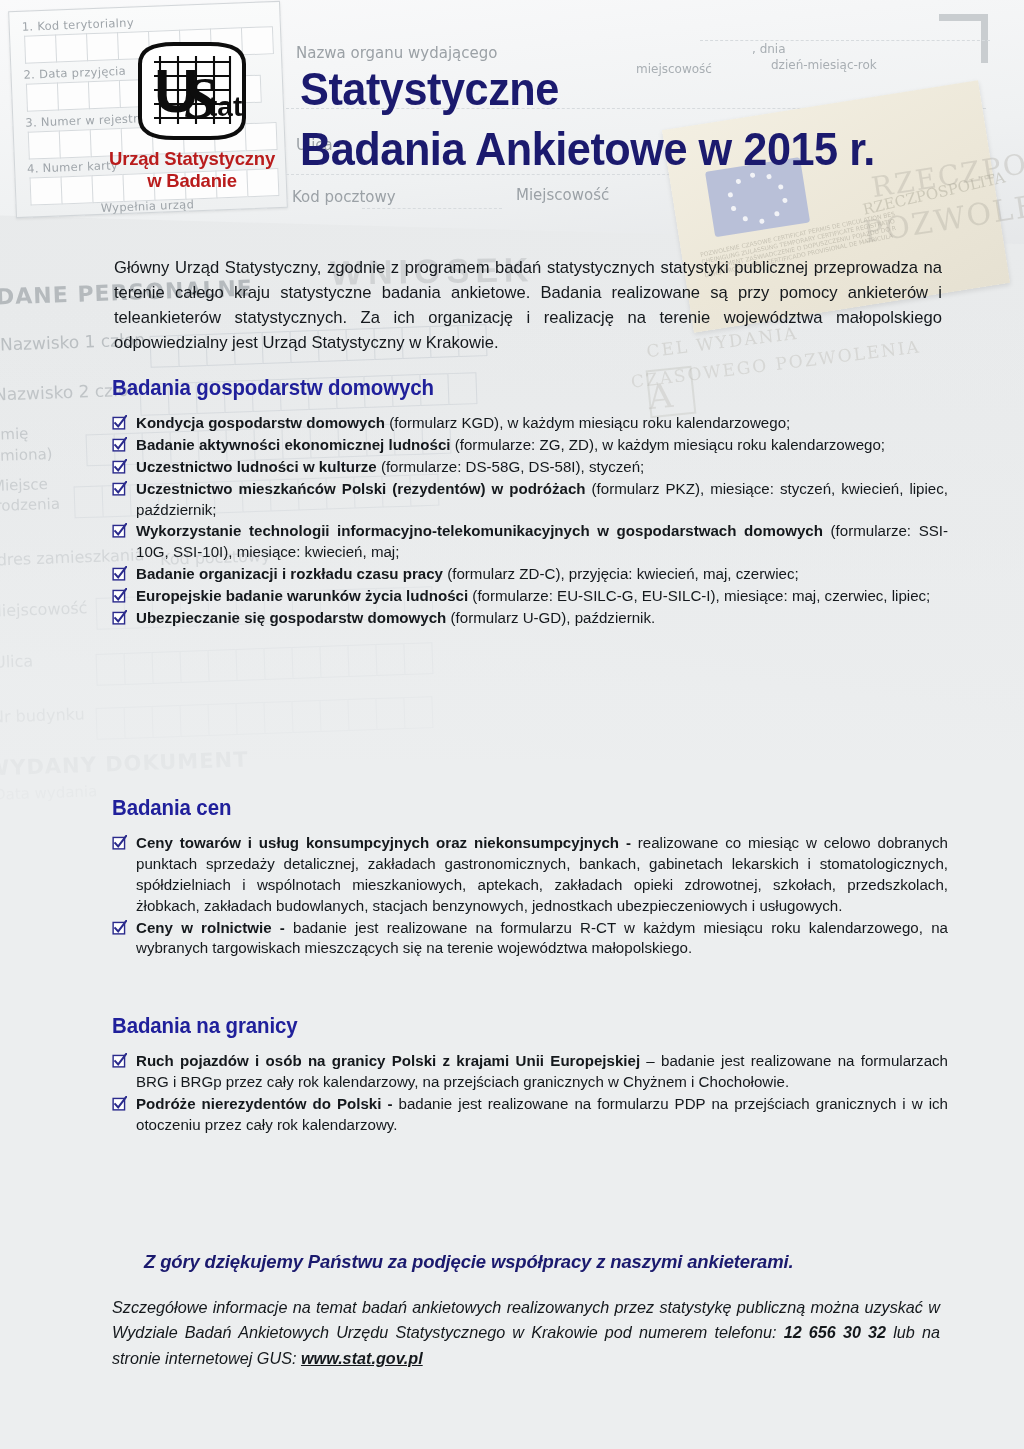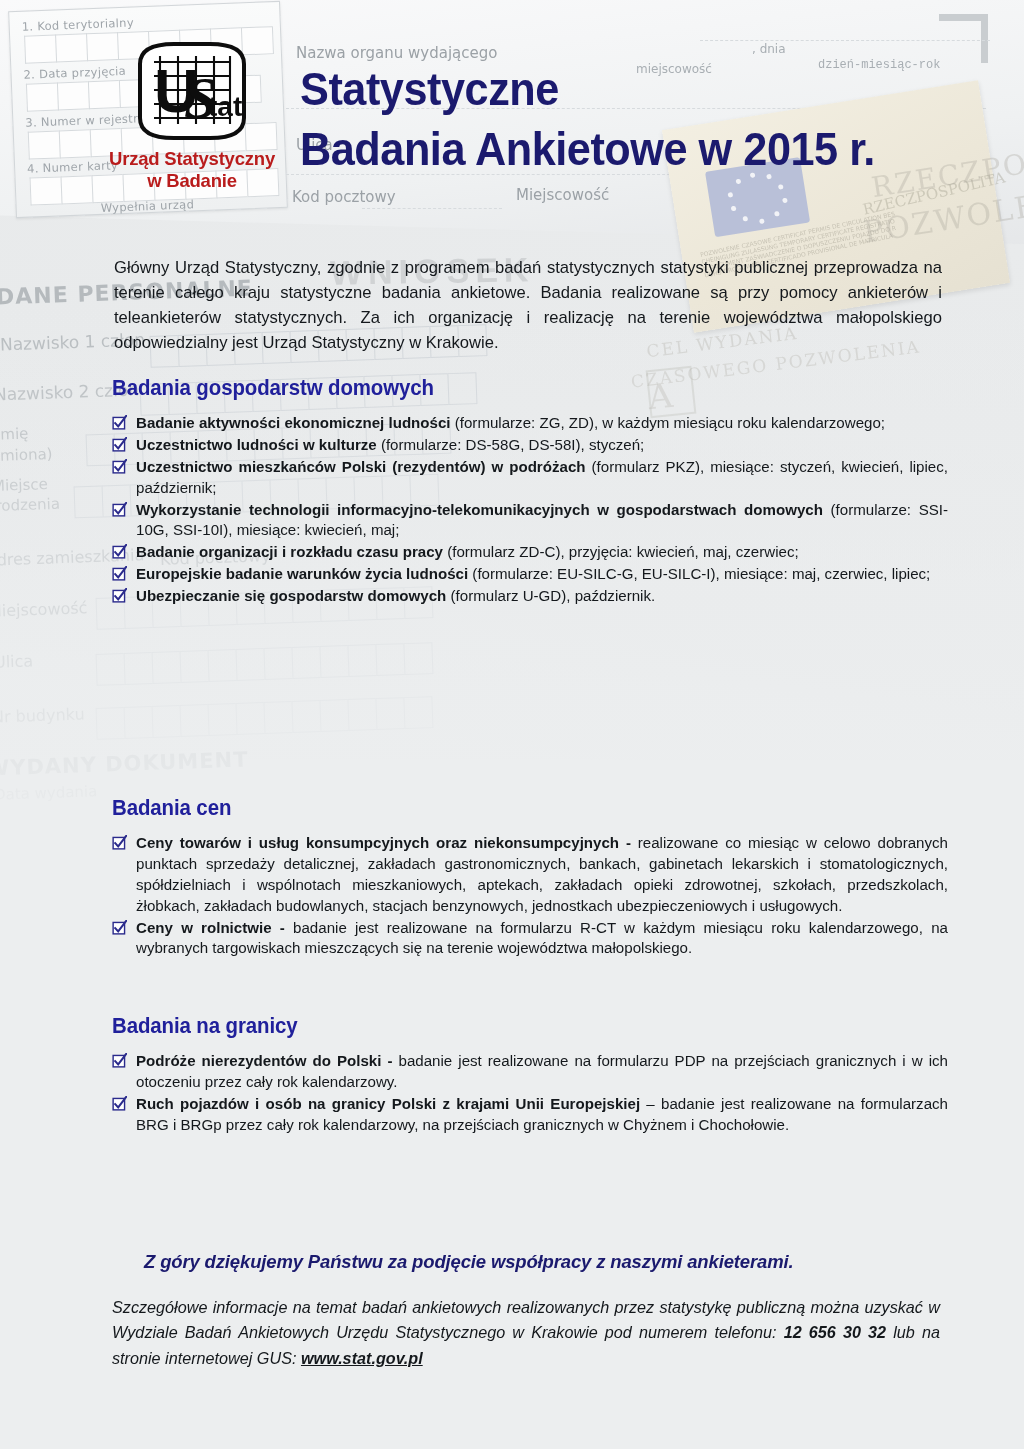--- a/index.html
+++ b/index.html
@@ -375,21 +375,21 @@
         </div>
       <div class="fc-line" style="left:84px; top:192px;">Wypełnia urząd</div>
     </div>
 
     <div class="rlabel big" style="left:296px; top:44px;">Nazwa organu wydającego</div>
     <div class="rlabel big" style="left:296px; top:136px;">Ulica</div>
     <div class="rlabel big" style="left:292px; top:188px;">Kod pocztowy</div>
     <div class="rlabel big" style="left:516px; top:186px;">Miejscowość</div>
     <div class="rlabel" style="left:636px; top:62px;">miejscowość</div>
     <div class="rlabel" style="left:752px; top:42px;">, dnia</div>
-    <div class="rlabel" style="left:818px; top:58px;font-family:Liberation Mono, monospace;">dzień-miesiąc-rok</div>
+    <div class="rlabel" style="left:771px; top:58px;">dzień-miesiąc-rok</div>
 
     <div class="rline" style="left:286px; top:108px; width:700px;"></div>
     <div class="rline" style="left:286px; top:174px; width:700px;"></div>
     <div class="rline" style="left:700px; top:40px; width:290px;"></div>
     <div class="rline" style="left:362px; top:208px; width:140px;"></div>
 
     <div class="id-card">
       <div class="eu-flag">
         <span class="eu-star" style="left:44px; top:8px;"></span>
         <span class="eu-star" style="left:60px; top:12px;"></span>
@@ -571,20 +571,24 @@
   <div class="content">
 
     <p class="intro">Główny Urząd Statystyczny, zgodnie z programem badań statystycznych statystyki publicznej przeprowadza na terenie całego kraju statystyczne badania ankietowe. Badania realizowane są przy pomocy ankieterów i teleankieterów statystycznych. Za ich organizację i realizację na terenie województwa małopolskiego odpowiedzialny jest Urząd Statystyczny w Krakowie.</p>
 
     <div class="section" id="sec-households" style="top:376px;">
       <h2>Badania gospodarstw domowych</h2>
       <ul class="checklist">
           <li><span class="cb"><svg viewBox="0 0 16 16" width="15" height="15">
                 <rect x="1.2" y="2.6" width="12.2" height="12.2" fill="#ffffff" stroke="#2a2a8c" stroke-width="1.5"></rect>
                 <path d="M3.4 8.6 L6.6 12.2 L15.2 0.8" fill="none" stroke="#2a2a8c" stroke-width="2.1" stroke-linecap="square"></path>
+              </svg></span><span class="lead">Kondycja gospodarstw domowych</span><span> (formularz KGD), w każdym miesiącu roku kalendarzowego;</span></li>
+          <li><span class="cb"><svg viewBox="0 0 16 16" width="15" height="15">
+                <rect x="1.2" y="2.6" width="12.2" height="12.2" fill="#ffffff" stroke="#2a2a8c" stroke-width="1.5"></rect>
+                <path d="M3.4 8.6 L6.6 12.2 L15.2 0.8" fill="none" stroke="#2a2a8c" stroke-width="2.1" stroke-linecap="square"></path>
               </svg></span><span class="lead">Badanie aktywności ekonomicznej ludności</span><span> (formularze: ZG, ZD), w każdym miesiącu roku kalendarzowego;</span></li>
           <li><span class="cb"><svg viewBox="0 0 16 16" width="15" height="15">
                 <rect x="1.2" y="2.6" width="12.2" height="12.2" fill="#ffffff" stroke="#2a2a8c" stroke-width="1.5"></rect>
                 <path d="M3.4 8.6 L6.6 12.2 L15.2 0.8" fill="none" stroke="#2a2a8c" stroke-width="2.1" stroke-linecap="square"></path>
               </svg></span><span class="lead">Uczestnictwo ludności w kulturze</span><span> (formularze: DS-58G, DS-58I), styczeń;</span></li>
           <li><span class="cb"><svg viewBox="0 0 16 16" width="15" height="15">
                 <rect x="1.2" y="2.6" width="12.2" height="12.2" fill="#ffffff" stroke="#2a2a8c" stroke-width="1.5"></rect>
                 <path d="M3.4 8.6 L6.6 12.2 L15.2 0.8" fill="none" stroke="#2a2a8c" stroke-width="2.1" stroke-linecap="square"></path>
               </svg></span><span class="lead">Uczestnictwo mieszkańców Polski (rezydentów) w podróżach</span><span> (formularz PKZ), miesiące: styczeń, kwiecień, lipiec, październik;</span></li>
           <li><span class="cb"><svg viewBox="0 0 16 16" width="15" height="15">
@@ -619,25 +623,25 @@
               </svg></span><span class="lead">Ceny w rolnictwie -</span><span> badanie jest realizowane na formularzu R-CT w każdym miesiącu roku kalendarzowego, na wybranych targowiskach mieszczących się na terenie województwa małopolskiego.</span></li>
         </ul>
     </div>
 
     <div class="section" id="sec-border" style="top:1014px;">
       <h2>Badania na granicy</h2>
       <ul class="checklist">
           <li><span class="cb"><svg viewBox="0 0 16 16" width="15" height="15">
                 <rect x="1.2" y="2.6" width="12.2" height="12.2" fill="#ffffff" stroke="#2a2a8c" stroke-width="1.5"></rect>
                 <path d="M3.4 8.6 L6.6 12.2 L15.2 0.8" fill="none" stroke="#2a2a8c" stroke-width="2.1" stroke-linecap="square"></path>
+              </svg></span><span class="lead">Ruch pojazdów i osób na granicy Polski z krajami Unii Europejskiej</span><span> – badanie jest realizowane na formularzach BRG i BRGp przez cały rok kalendarzowy, na przejściach granicznych w Chyżnem i Chochołowie.</span></li>
+          <li><span class="cb"><svg viewBox="0 0 16 16" width="15" height="15">
+                <rect x="1.2" y="2.6" width="12.2" height="12.2" fill="#ffffff" stroke="#2a2a8c" stroke-width="1.5"></rect>
+                <path d="M3.4 8.6 L6.6 12.2 L15.2 0.8" fill="none" stroke="#2a2a8c" stroke-width="2.1" stroke-linecap="square"></path>
               </svg></span><span class="lead">Podróże nierezydentów do Polski -</span><span> badanie jest realizowane na formularzu PDP na przejściach granicznych i w ich otoczeniu przez cały rok kalendarzowy.</span></li>
-          <li><span class="cb"><svg viewBox="0 0 16 16" width="15" height="15">
-                <rect x="1.2" y="2.6" width="12.2" height="12.2" fill="#ffffff" stroke="#2a2a8c" stroke-width="1.5"></rect>
-                <path d="M3.4 8.6 L6.6 12.2 L15.2 0.8" fill="none" stroke="#2a2a8c" stroke-width="2.1" stroke-linecap="square"></path>
-              </svg></span><span class="lead">Ruch pojazdów i osób na granicy Polski z krajami Unii Europejskiej</span><span> – badanie jest realizowane na formularzach BRG i BRGp przez cały rok kalendarzowy, na przejściach granicznych w Chyżnem i Chochołowie.</span></li>
         </ul>
     </div>
   </div>
 
   <div class="footer">
     <div class="thanks">Z góry dziękujemy Państwu  za podjęcie współpracy z naszymi ankieterami.</div>
     <div class="contact">
       <span>Szczegółowe informacje na temat  badań ankietowych realizowanych przez statystykę publiczną można uzyskać w Wydziale Badań Ankietowych Urzędu Statystycznego w Krakowie pod numerem telefonu: </span><span class="phone">12 656 30 32</span><span> lub na stronie internetowej GUS: </span><a class="site" href="#">www.stat.gov.pl</a>
     </div>
   </div>

